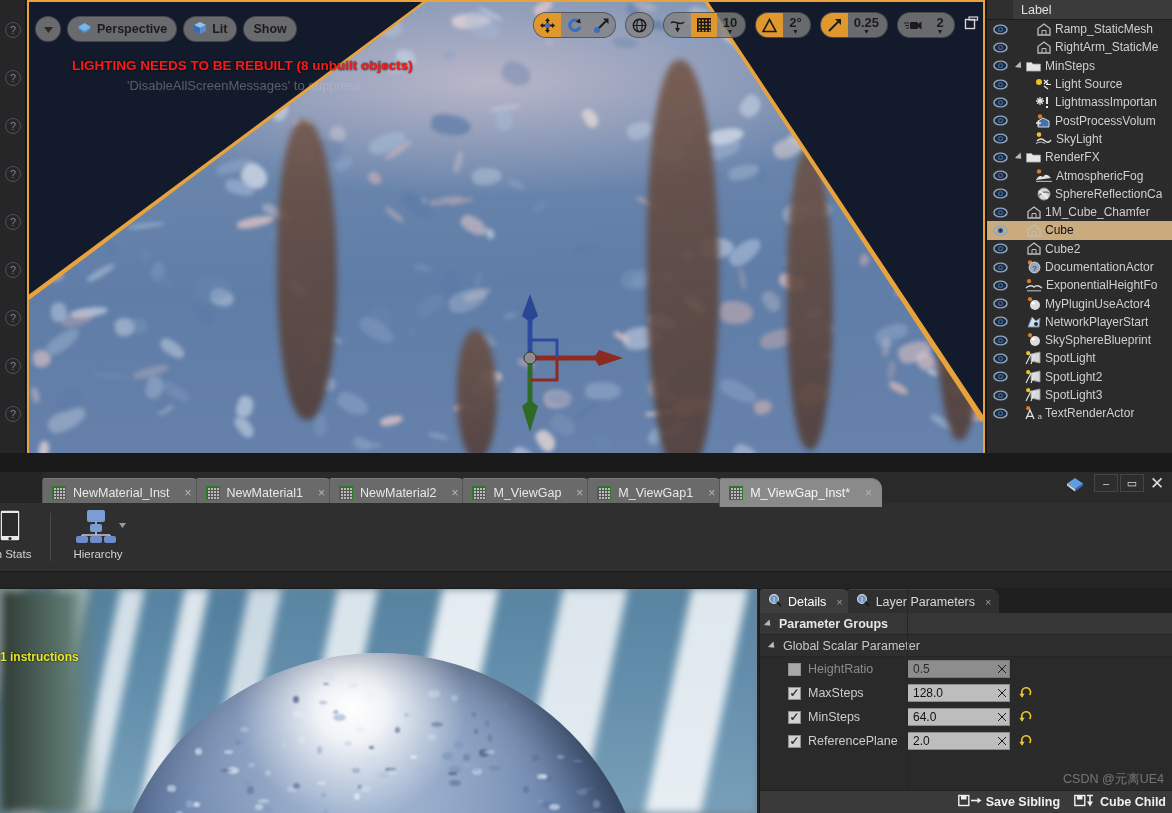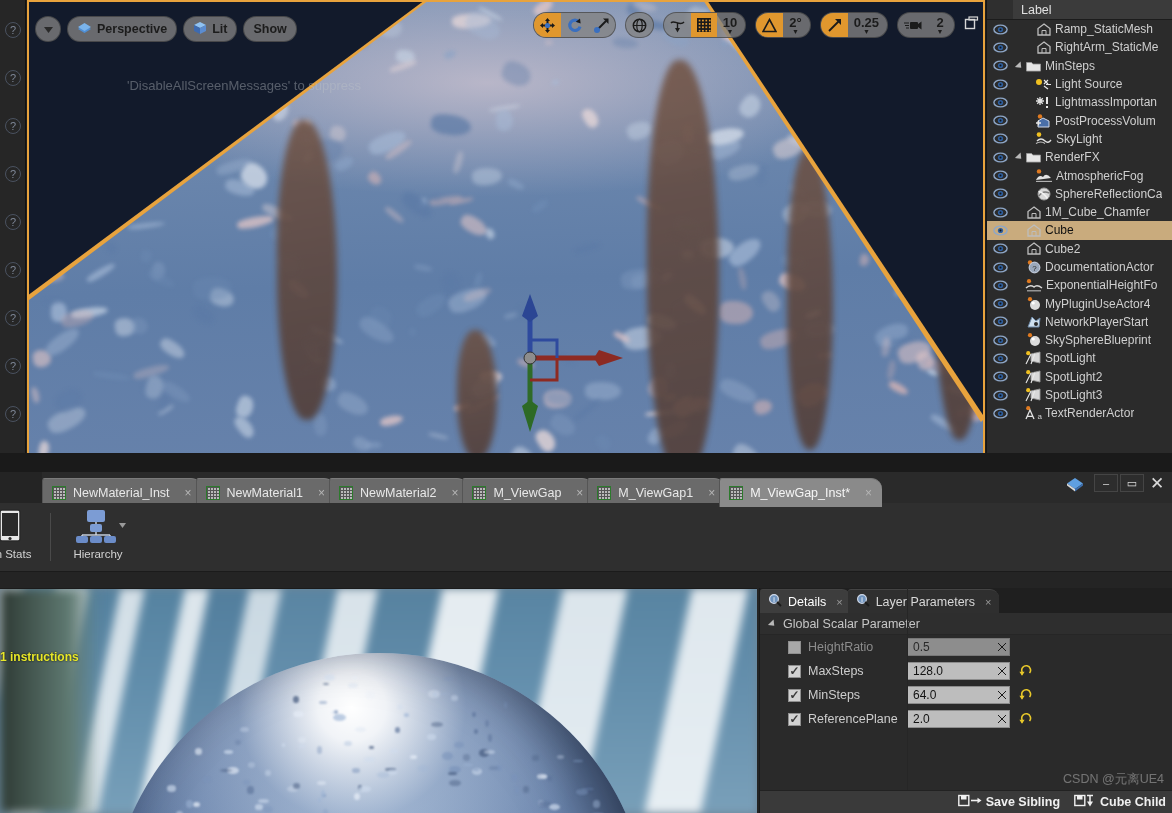--- a/index.html
+++ b/index.html
@@ -728,20 +728,21 @@
         </div>
       </div>
       <span class="vmini">
         <svg width="15" height="15" viewBox="0 0 15 15">
           <rect x="1.5" y="3.5" width="9" height="9" fill="none" stroke="#d6d6d6" stroke-width="1.4"></rect>
           <rect x="5" y="1" width="8.5" height="3" fill="none" stroke="#d6d6d6" stroke-width="1.2"></rect>
         </svg>
       </span>
     </div>
 
+    <div class="vp-msg">LIGHTING NEEDS TO BE REBUILT (8 unbuilt objects)</div>
     <div class="vp-msg2">'DisableAllScreenMessages' to suppress</div>
   </div>
 
   <div class="outliner">
     <div class="out-head">
       <div class="eyecol"></div>
       <div class="lbl">Label</div>
     </div>
     <div class="out-list" id="outList">
         <div class="out-row">
@@ -1341,20 +1342,24 @@
                 <circle cx="6" cy="6" r="4.4" fill="#6f93bd" stroke="#cfd8e8" stroke-width="1.2"></circle>
                 <text x="6" y="9" font-size="7" text-anchor="middle" fill="#fff" font-family="sans-serif">i</text>
                 <line x1="9" y1="9" x2="13" y2="13" stroke="#1a1a1a" stroke-width="1.8"></line>
               </svg></span>
             <span>Layer Parameters</span>
             <span class="xc">×</span>
           </div>
         </div>
 
 
+      <div class="dsection">
+        <span class="arrow-d"></span>
+        <span>Parameter Groups</span>
+      </div>
       <div class="dsection sub">
         <span class="arrow-d"></span>
         <span>Global Scalar Parameter</span>
       </div>
 
       <div id="paramRows">
           <div class="drow">
             <div class="namecol">
               <span class="cbox off"></span>
               <span class="pname dis">HeightRatio</span>

